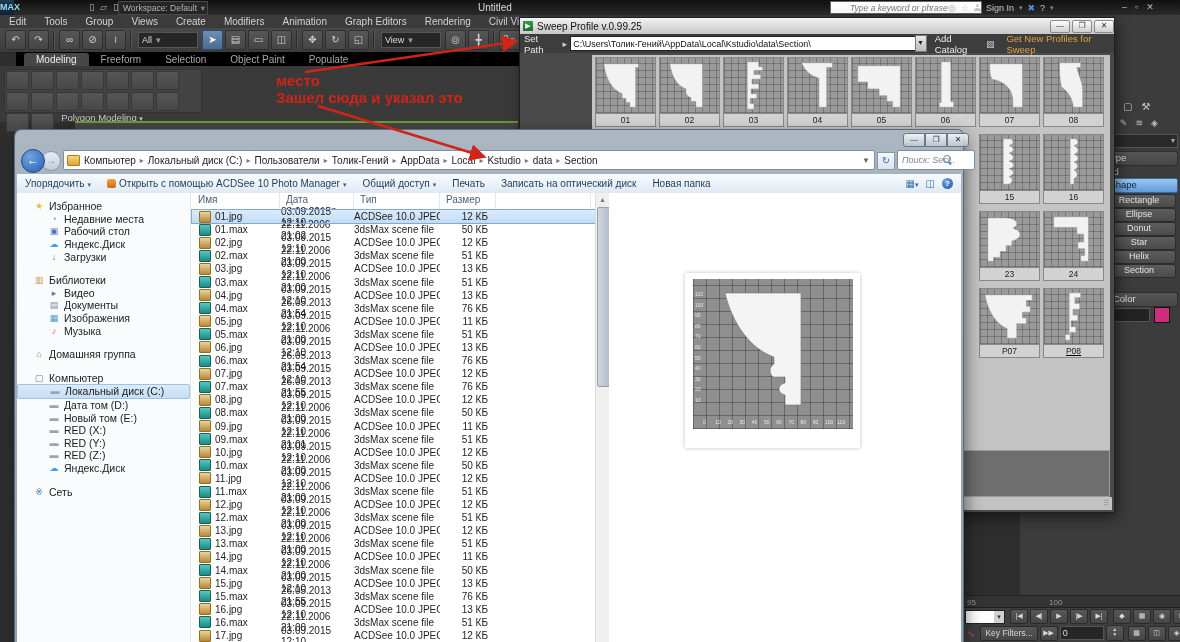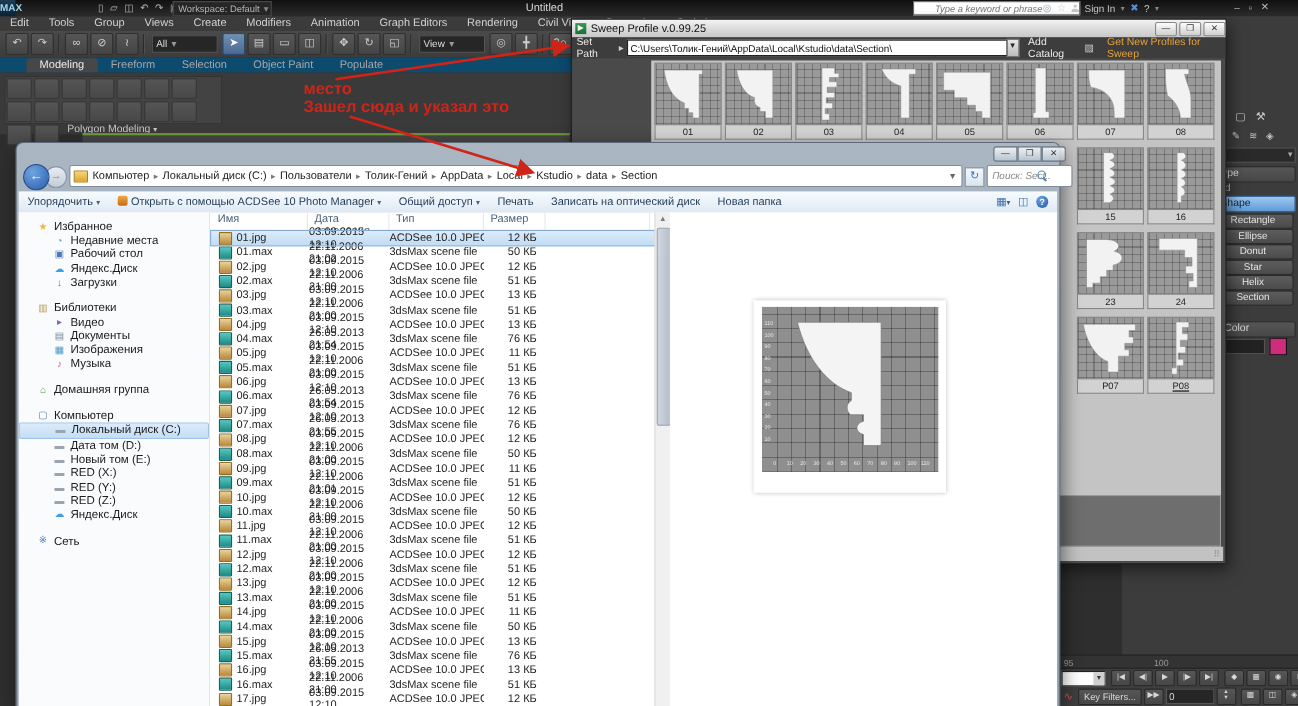--- a/index.html
+++ b/index.html
@@ -6,40 +6,40 @@
   body{width:1180px;height:642px;position:relative;overflow:hidden;
        font-family:"Liberation Sans","DejaVu Sans",sans-serif;
        background:#2e2e2e;-webkit-font-smoothing:antialiased;}
   .abs{position:absolute;}
   .row{display:flex;align-items:center;}
 
   
   #max-titlebar{left:0;top:0;width:1180px;height:15px;background:linear-gradient(#101010,#2c2c2c);z-index:1;}
   #max-logo{left:0;top:0;width:14px;height:15px;background:linear-gradient(#1d3c55,#0d2233);color:#9fd8f0;font-size:9px;font-weight:bold;text-align:left;line-height:15px;}
   .qi{color:#b8b8b8;font-size:9px;line-height:15px;margin:0 3px;}
-  #workspace{left:118px;top:1px;width:84px;height:12px;background:#262626;border:1px solid #4a4a4a;color:#b5b5b5;font-size:8.5px;line-height:12px;padding-left:4px;margin-left:39px;}
+  #workspace{left:118px;top:1px;width:84px;height:12px;background:#262626;border:1px solid #4a4a4a;color:#b5b5b5;font-size:8.5px;line-height:12px;padding-left:4px;}
   #workspace .arr{float:right;margin-right:2px;color:#888;}
   #max-title{left:405px;top:1px;color:#d8d8d8;font-size:10px;line-height:13px;margin-top:26px;}
   #max-doc{left:478px;top:1px;color:#d8d8d8;font-size:10px;line-height:13px;}
   #max-search{left:830px;top:1px;width:112px;height:11px;border:1px solid #666;background:#fff;font-size:8.5px;font-style:italic;color:#333;padding:0 19px;}
   #max-search::placeholder{color:#777;}
   #signin-cluster{left:948px;top:0;height:15px;color:#c8c8c8;font-size:9px;gap:5px;}
   .person-ico{width:7px;height:7px;position:relative;display:inline-block;}
   .person-ico::before{content:"";position:absolute;left:2px;top:0;width:3px;height:3px;border-radius:50%;background:#c8c8c8;}
   .person-ico::after{content:"";position:absolute;left:0;top:3.5px;width:7px;height:3.5px;border-radius:3px 3px 0 0;background:#c8c8c8;}
   #max-winbtns{left:1122px;top:0;height:13px;gap:8px;color:#bbb;font-size:9px;}
   #max-menubar{left:0;top:15px;width:1180px;height:13px;background:#3b3b3b;border-bottom:1px solid #2a2a2a;z-index:1;display:flex;align-items:center;}
   .menu-item{color:#d2d2d2;font-size:10px;padding:0 9px;line-height:13px;}
   #max-toolbar{left:0;top:28px;width:1180px;height:24px;background:linear-gradient(#4a4a4a,#3c3c3c);border-bottom:1px solid #282828;z-index:1;display:flex;align-items:center;padding-left:4px;}
   .tbtn{width:19px;height:18px;margin:0 1px;background:linear-gradient(#565656,#454545);border:1px solid #2f2f2f;border-radius:2px;color:#cfcfcf;font-size:10px;text-align:center;line-height:17px;flex:0 0 auto;}
   .tbtn.active{background:linear-gradient(#6f8fb4,#4a6a92);border-color:#2b4a6d;color:#fff;}
   .tsep{width:1px;height:18px;background:#2a2a2a;border-right:1px solid #555;margin:0 3px;flex:0 0 auto;}
   .tcombo{height:14px;background:#262626;border:1px solid #555;color:#ddd;font-size:9px;line-height:14px;padding:0 3px;margin:0 3px;flex:0 0 auto;}
   .tcombo .arr{color:#999;margin-left:4px;}
-  #ribbon-tabs{left:0;top:52px;width:520px;height:14px;background:#0c4a6e;z-index:1;display:flex;align-items:flex-end;padding-left:24px;}
+  #ribbon-tabs{left:16px;top:52px;width:520px;height:14px;background:#000000;z-index:1;display:flex;align-items:flex-end;padding-left:8px;}
   .rtab{font-size:10px;color:#a8a8a8;padding:1px 12px;}
   .rtab.active{background:#474747;color:#ececec;border-radius:3px 3px 0 0;}
   #ribbon-panel{left:0;top:66px;width:520px;height:56px;background:#3a3a3a;z-index:1;}
   #rib-cluster{left:4px;top:3px;width:196px;height:42px;background:#434343;border:1px solid #333;}
   .rib-btn{width:21px;height:17px;background:linear-gradient(#555,#484848);border:1px solid #383838;border-radius:2px;margin:1px;color:#9a9a9a;font-size:9px;text-align:center;line-height:16px;}
   #rib-label{left:4px;top:46px;width:196px;text-align:center;color:#c8c8c8;font-size:9.5px;}
   #vp-strip{left:75px;top:121px;width:443px;height:9px;background:#454545;border-top:2px solid #6d9b37;z-index:1;}
 
   
   #note1{left:276px;top:72px;z-index:40;color:#d02418;font-size:15px;font-weight:600;line-height:17px;}

